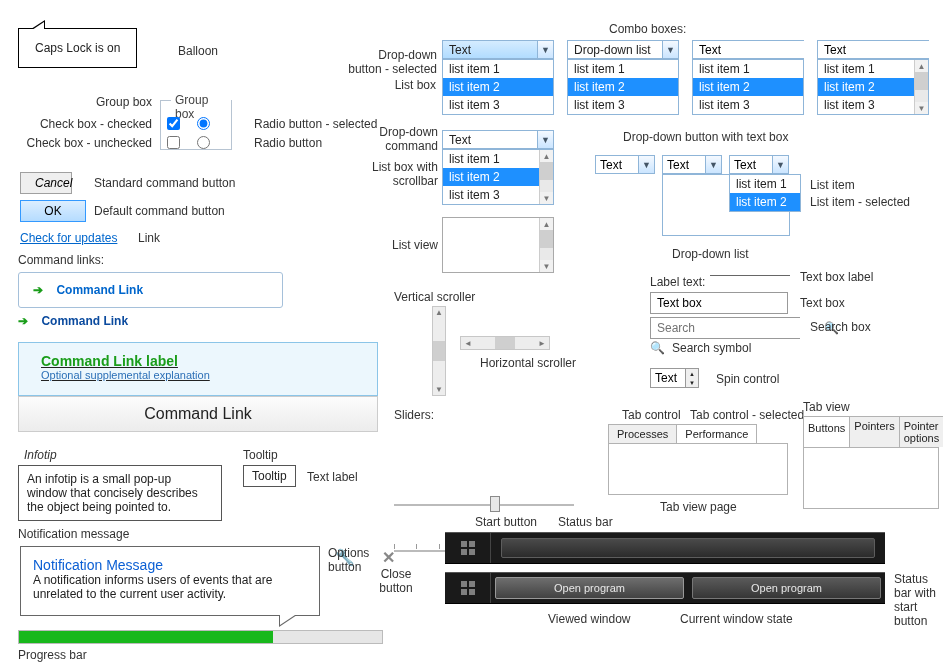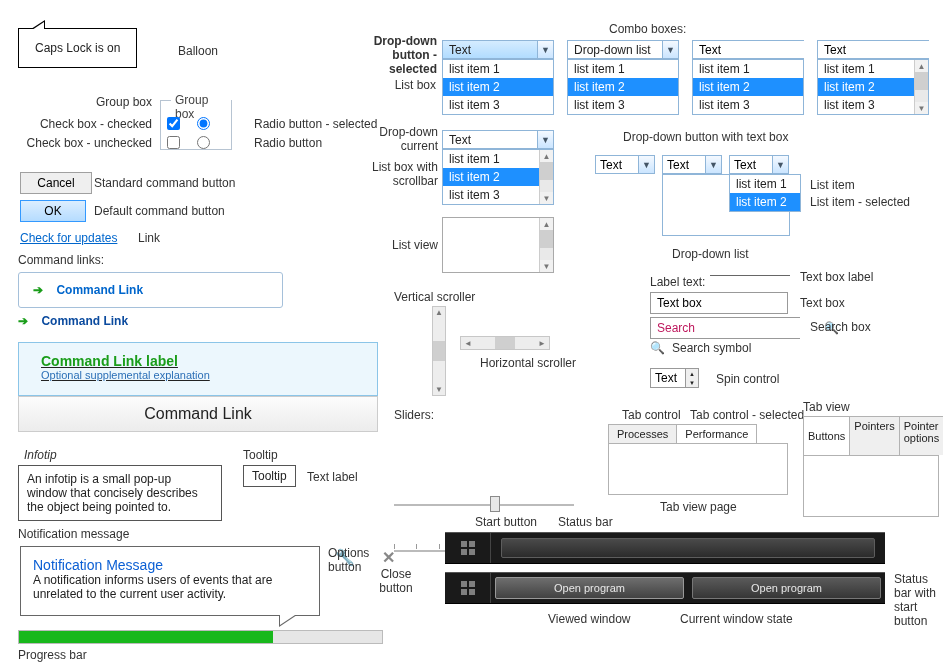--- a/index.html
+++ b/index.html
@@ -166,21 +166,21 @@
   .tabctrl .tab {
     border:1px solid #b2b2b2; border-bottom:none; padding:3px 8px; font-size:11px;
     background:#efefef; margin-right:-1px;
   }
   .tabctrl .tab.sel { background:#fff; position:relative; z-index:2; }
   .tabctrl .page { border:1px solid #b2b2b2; background:#fff; }
 
   
   .textbox { border:1px solid #999; padding:3px 6px; width:120px; background:#fff; }
   .searchbox { display:flex; border:1px solid #999; width:150px; align-items:center; }
-  .searchbox input { border:none; flex:1; font:inherit; padding:3px 6px; outline:none; color:#be185d; }
+  .searchbox input { border:none; flex:1; font:inherit; padding:3px 6px; outline:none; color:#737373; }
   .search-ico { padding: 0 6px; color:#555; }
 
   .spin { display:flex; align-items:stretch; height:20px; }
   .spin input { border:1px solid #999; width:36px; padding:0 4px; font:inherit; }
   .spin .btns { display:flex; flex-direction:column; border:1px solid #999; border-left:none; }
   .spin .btns div { font-size:6px; height:50%; padding:0 3px; background:#efefef; display:flex; align-items:center; }
 
   
   .darkbar { background:#1a1a1a; width:440px; height:32px; border-top:1px solid #555; border-bottom:1px solid #000; display:flex; align-items:center; }
   .darkbar .start {
@@ -214,21 +214,21 @@
 <div class="abs groupbox" style="left:160px; top:100px; width:72px; height:50px;">
   <span class="legend">Group box</span>
   <div style="position:absolute; left:6px; top:16px;" class="checkbox"><input type="checkbox" checked="" style=""></div>
   <div style="position:absolute; left:6px; top:35px;" class="checkbox"><input type="checkbox" style=""></div>
   <div style="position:absolute; left:36px; top:16px;" class="radio"><input type="radio" name="g" checked="" style=""></div>
   <div style="position:absolute; left:36px; top:35px;" class="radio"><input type="radio" name="g" style=""></div>
 </div>
 <div class="abs lbl" style="left:254px; top:117px;">Radio button - selected</div>
 <div class="abs lbl" style="left:254px; top:136px;">Radio button</div>
 
-<button class="abs btn" style="left:20px; top:172px; width:72px;">Cancel</button>
+<button class="abs btn" style="left:20px; top:172px; width:52px;font-style:italic;">Cancel</button>
 <div class="abs lbl" style="left:94px; top:176px;">Standard command button</div>
 
 <button class="abs btn btn-default" style="left:20px; top:200px; width:66px;">OK</button>
 <div class="abs lbl" style="left:94px; top:204px;">Default command button</div>
 
 <span class="abs link" style="left:20px; top:231px;">Check for updates</span>
 <div class="abs lbl" style="left:138px; top:231px;">Link</div>
 
 <div class="abs lbl" style="left:18px; top:253px;">Command links:</div>
 
@@ -269,21 +269,21 @@
 <div class="abs toolicon" style="left:335px; top:548px;">🔧</div>
 <div class="abs lbl" style="left:328px; top:546px; width:44px; text-align:left;">Options button</div>
 <div class="abs toolicon" style="left:382px; top:548px; font-weight:bold;">✕</div>
 <div class="abs lbl" style="left:374px; top:567px; width:44px; text-align:center;">Close button</div>
 
 <div class="abs progress" style="left:18px; top:630px;">
   <div class="fill" style="width:70%;"></div>
 </div>
 <div class="abs lbl" style="left:18px; top:648px;">Progress bar</div>
 
-<div class="abs lbl lbl-right" style="left:345px; top:34px; width:92px;font-weight:bold;">Drop-down button - selected</div>
+<div class="abs lbl lbl-right" style="left:345px; top:48px; width:92px;">Drop-down button - selected</div>
 <div class="abs dd sel" style="left:442px; top:40px; width:112px;">
   <div class="txt">Text</div>
   <div class="btn-arr">
       <span class="chev">▼</span>
     </div>
 </div>
 
 <div class="abs lbl" style="left:609px; top:22px;">Combo boxes:</div>
 
 <div class="abs lbl lbl-right" style="left:370px; top:78px; width:66px;">List box</div>
@@ -328,21 +328,21 @@
     <div class="item">list item 3</div>
   </div>
   <div class="scrollbar">
     <div class="arr">▲</div>
     <div class="thumb"></div>
     <div class="track"></div>
     <div class="arr">▼</div>
   </div>
 </div>
 
-<div class="abs lbl lbl-right" style="left:358px; top:125px; width:80px;">Drop-down current</div>
+<div class="abs lbl lbl-right" style="left:358px; top:125px; width:80px;">Drop-down command</div>
 <div class="abs dd" style="left:442px; top:130px; width:112px;">
   <div class="txt">Text</div>
   <div class="btn-arr">
       <span class="chev">▼</span>
     </div>
 </div>
 
 <div class="abs lbl lbl-right" style="left:358px; top:160px; width:80px;">List box with scrollbar</div>
 <div class="abs listbox" style="left:442px; top:149px; width:112px; display:flex;">
   <div style="flex:1;">
@@ -468,21 +468,21 @@
     <div class="tab">Processes</div>
     <div class="tab sel">Performance</div>
   </div>
   <div class="page" style="height:52px;"></div>
 </div>
 <div class="abs lbl" style="left:660px; top:500px;">Tab view page</div>
 
 <div class="abs lbl" style="left:803px; top:400px;">Tab view</div>
 <div class="abs tabctrl" style="left:803px; top:416px; width:136px;">
   <div class="tabs" style="flex-wrap:nowrap; font-size:10px;">
-    <div class="tab sel" style="padding:13px 4px;text-align:right;">Buttons</div>
+    <div class="tab sel" style="padding:5px 4px;text-align:right;">Buttons</div>
     <div class="tab" style="padding:3px 4px;">Pointers</div>
     <div class="tab" style="padding:3px 4px;">Pointer options</div>
   </div>
   <div class="page" style="height:62px;"></div>
 </div>
 
 <div class="abs lbl" style="left:475px; top:515px;">Start button</div>
 <div class="abs lbl" style="left:558px; top:515px;">Status bar</div>
 
 <div class="abs darkbar" style="left:445px; top:532px;">

